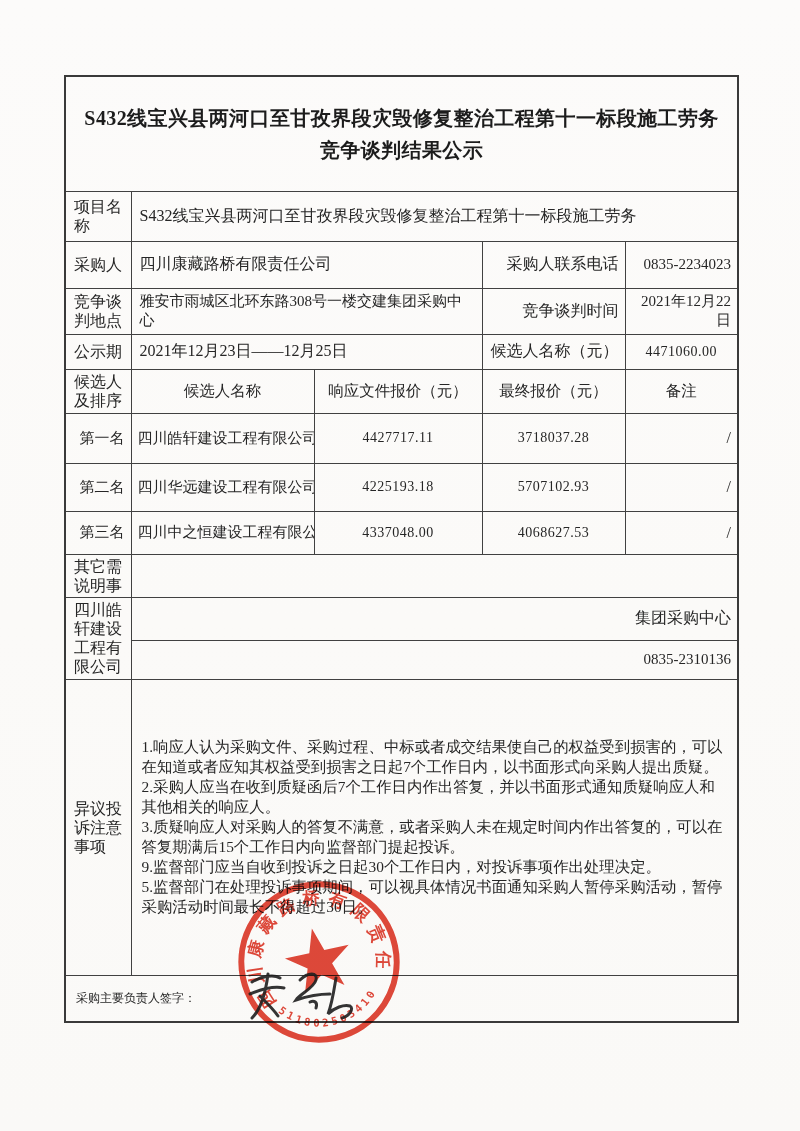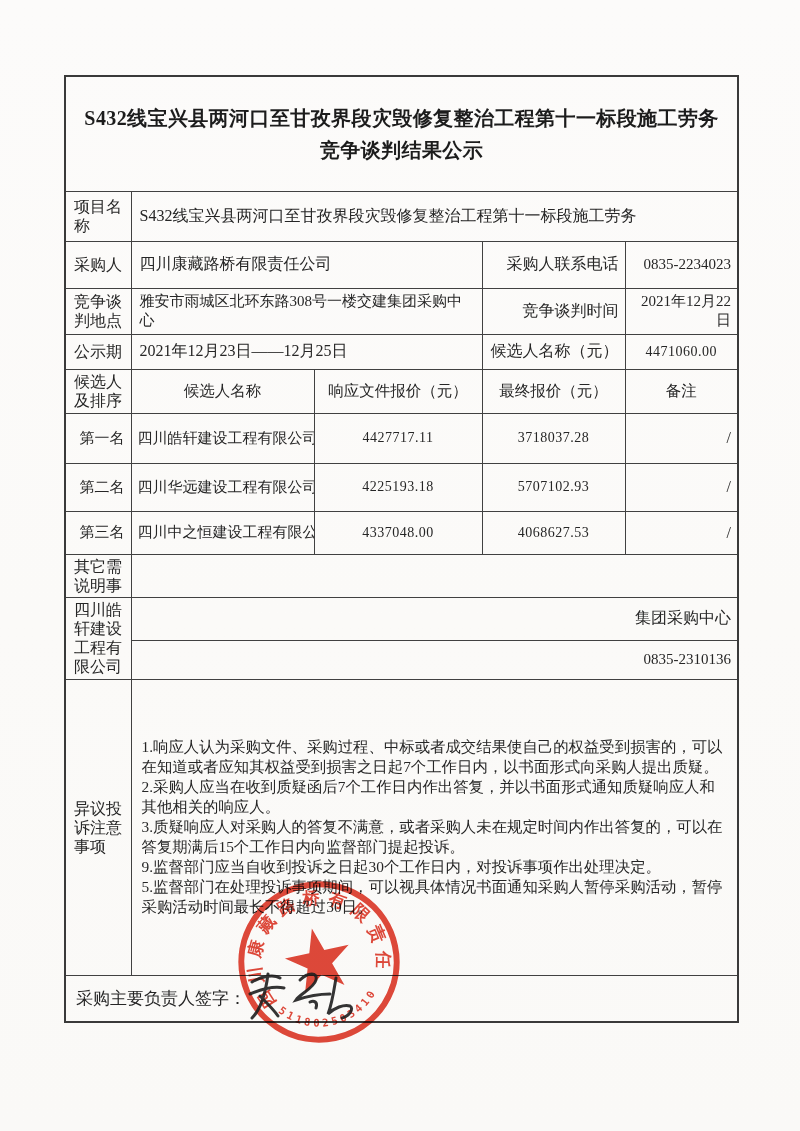--- a/index.html
+++ b/index.html
@@ -53,21 +53,21 @@
     font-size:16px;
     margin-top:32px;
   }
   td.v-left{text-align:left;padding-left:8px;}
   td.v-center{text-align:right;}
   td.name-cell{text-align:center;font-size:15px;white-space:nowrap;margin-left:27px;}
   td.num-cell{text-align:center;font-size:14px;letter-spacing:.5px;}
   td.head-cell{text-align:center;font-size:15.5px;}
   td.notice-cell{padding:6px 12px 6px 10px;}
   .notice-item{font-size:15.4px;line-height:20px;text-align:left;margin:0;}
-  td.sign-cell{padding-left:10px;font-size:17px;}
+  td.sign-cell{padding-left:10px;font-size:12px;}
   .small-val{font-size:15px;}
 
   
   .seal{position:absolute;left:198px;top:841px;width:242px;height:242px;
         pointer-events:none;mix-blend-mode:multiply;opacity:.88;
         transform:rotate(-12deg);}
   .signature{position:absolute;left:238px;top:960px;width:150px;height:70px;
         pointer-events:none;opacity:.9;}
 </style>
 </head>

